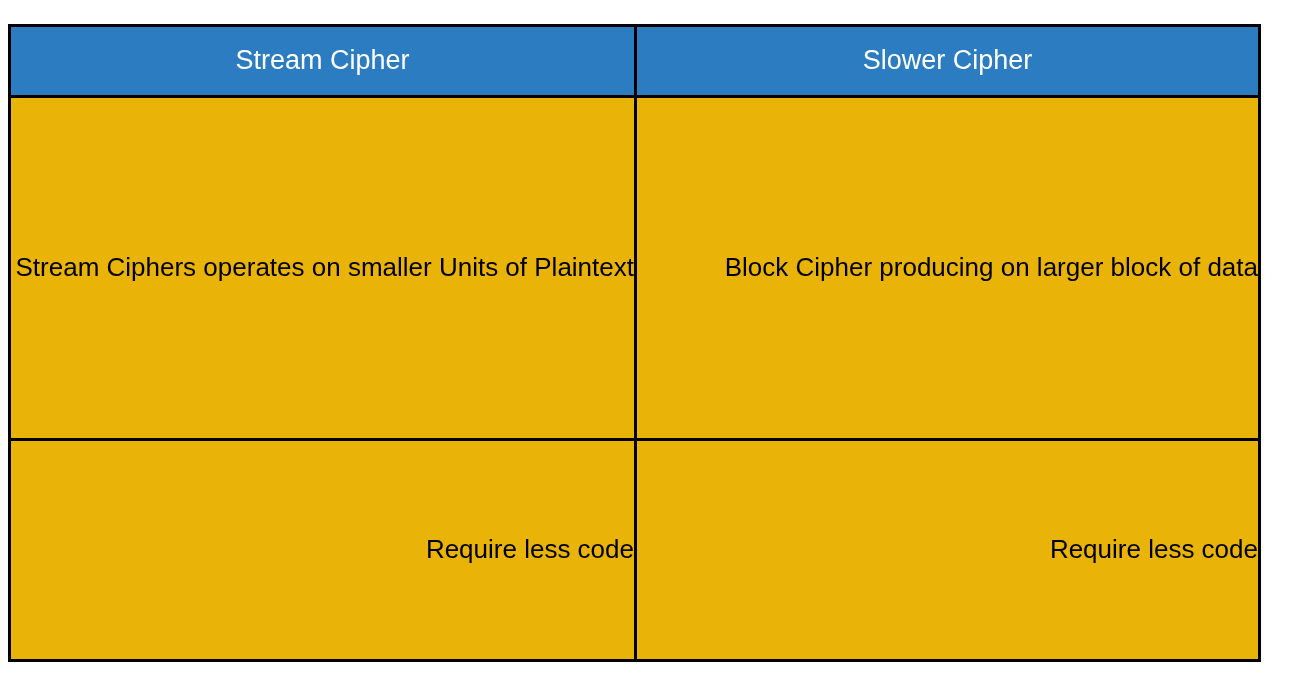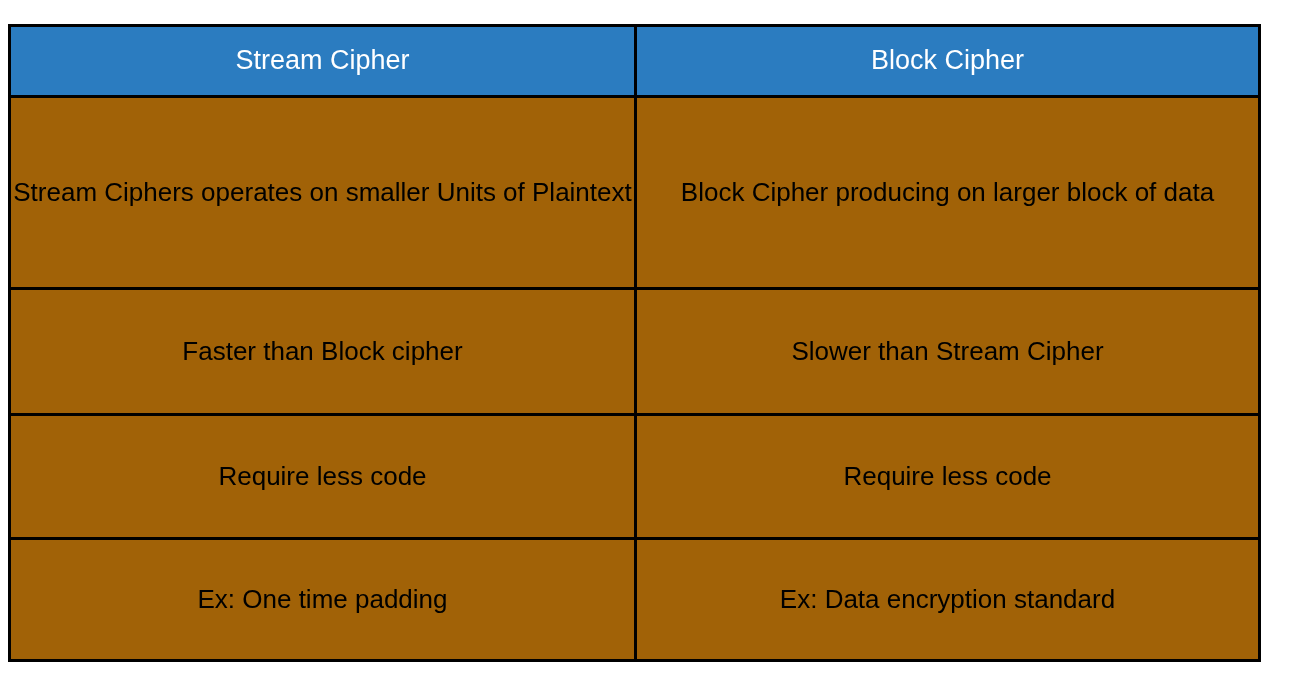--- a/index.html
+++ b/index.html
@@ -55,23 +55,23 @@
     color: #ffffff;
     text-align: center;
     font-weight: normal;
     font-size: 27px;
     line-height: 1.15;
     height: 68px;
     padding: 4px 10px;
   }
 
   tbody td {
-    background: #a16207;
+    background: #eab308;
     color: #000000;
-    text-align: center;
+    text-align: right;
     font-size: 26px;
     line-height: 1.28;
     padding: 8px 10px 8px 10px;
   }
 
   .cell-text {
     display: block;
     white-space: pre-line;
   }
 
@@ -92,62 +92,46 @@
   <div class="table-wrap">
     <table class="compare">
       <colgroup>
         <col class="col-left">
         <col class="col-right">
       </colgroup>
 
       <thead>
         <tr>
           <th>Stream Cipher</th>
-          <th>Block Cipher</th>
+          <th>Slower Cipher</th>
         </tr>
       </thead>
 
       <tbody>
 
         <tr class="r0">
           <td>
             <span class="cell-text">Stream Ciphers operates on smaller Units of Plaintext</span>
           </td>
           <td>
             <span class="cell-text">Block Cipher producing on larger block of data</span>
           </td>
         </tr>
 
-        <tr class="r1">
-          <td>
-            <span class="cell-text">Faster than Block cipher</span>
-          </td>
-          <td>
-            <span class="cell-text">Slower than Stream Cipher</span>
-          </td>
-        </tr>
 
 
         <tr class="r3">
           <td>
             <span class="cell-text">Require less code</span>
           </td>
           <td>
             <span class="cell-text">Require less code</span>
           </td>
         </tr>
 
 
-        <tr class="r5">
-          <td>
-            <span class="cell-text">Ex: One time padding</span>
-          </td>
-          <td>
-            <span class="cell-text">Ex: Data encryption standard</span>
-          </td>
-        </tr>
 
 
       </tbody>
     </table>
   </div>
 
 </div>
 
 </body></html>

